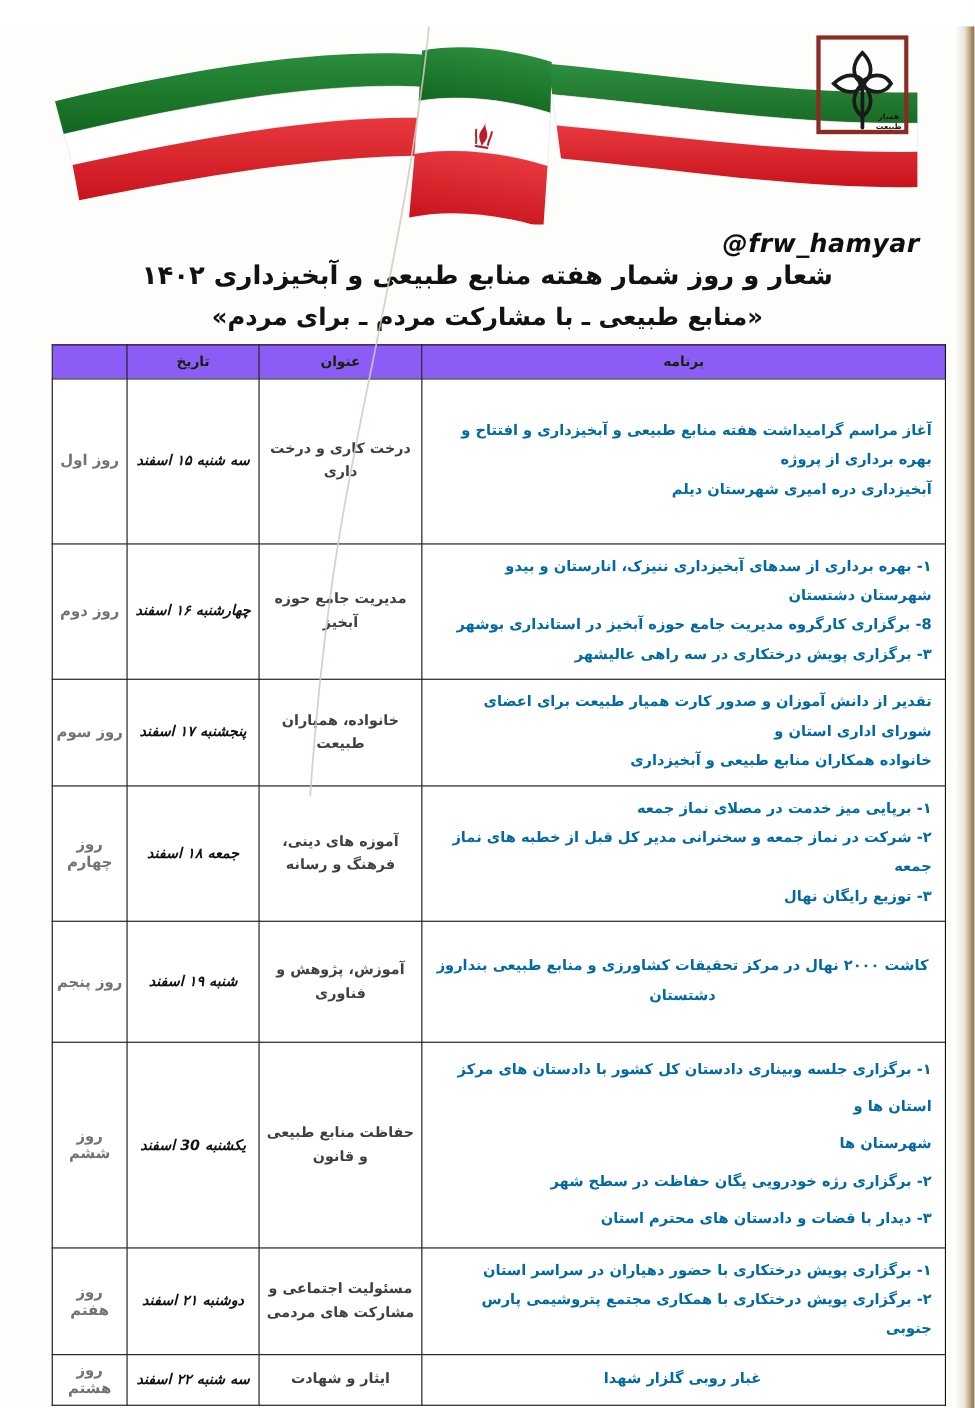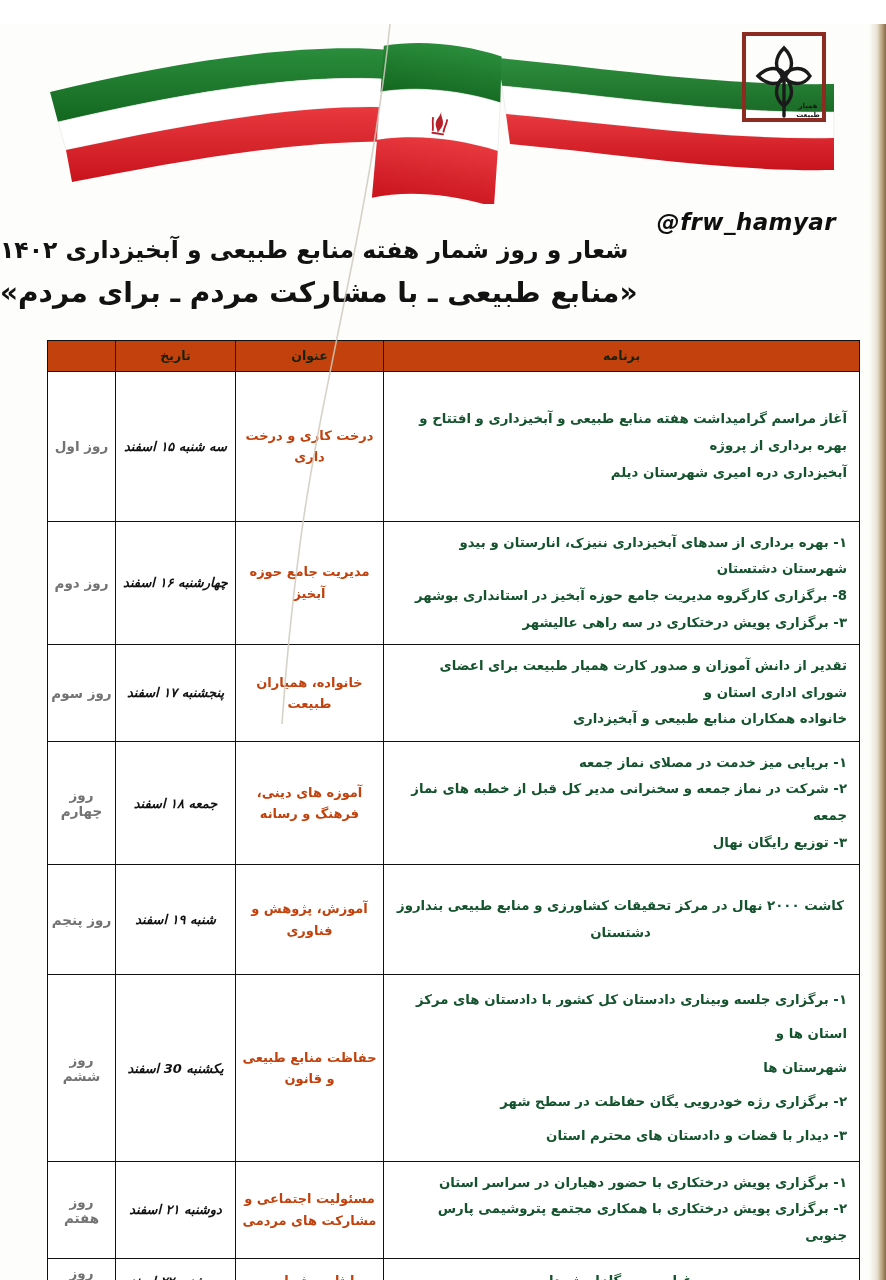--- a/index.html
+++ b/index.html
@@ -46,33 +46,33 @@
     font-style:italic;
     font-weight:bold;
     font-size:23px;
     color:#0f0f0f;
     letter-spacing:.4px;
     direction:ltr;
   }
 
   
   .titles{
-    text-align:left;
-    margin:6px 0 26px 0;
+    text-align:center;
+    margin:6px 0 8px 0;
   }
   .title-main{
     font-size:23.5px;
     font-weight:bold;
     color:#121212;
     letter-spacing:-.2px;
     line-height:1.35;
     white-space:nowrap;
   }
   .title-sub{
-    font-size:28px;
+    font-size:22px;
     font-weight:bold;
     color:#121212;
     line-height:1.5;
     margin-top:5px;
     white-space:nowrap;
   }
 
   
   .tablewrap{
     margin:6px 26px 0 48px;
@@ -82,21 +82,21 @@
     border-collapse:collapse;
     table-layout:fixed;
     direction:rtl;
   }
   table.sched td,table.sched th{
     border:1.6px solid #111;
     vertical-align:middle;
     background:#ffffff;
   }
   table.sched thead th{
-    background:#c2410c;
+    background:#8b5cf6;
     color:#17220a;
     font-size:12.5px;
     font-weight:bold;
     height:30px;
     padding:0;
     text-align:center;
   }
   th.th-blank{
     background:#ffffff;
     border-top:none;border-right:none;border-bottom:none;border-left:none;
@@ -119,29 +119,29 @@
     font-size:13px;
     font-weight:bold;
     color:#111;
     padding:4px 4px;
     font-style:italic;
   }
   td.title{
     text-align:center;
     font-size:13px;
     font-weight:bold;
-    color:#c2410c;
+    color:#404040;
     padding:6px 6px;
     line-height:1.65;
   }
   td.prog{
     text-align:right;
     font-size:13.3px;
     font-weight:bold;
-    color:#14532d;
+    color:#0369a1;
     padding:8px 12px 8px 10px;
     line-height:2.0;
   }
   td.prog.center{text-align:center;}
   td.prog .line{display:block;}
   td.prog.wide .line{line-height:2.55;}
 </style>
 </head>
 <body>
 

